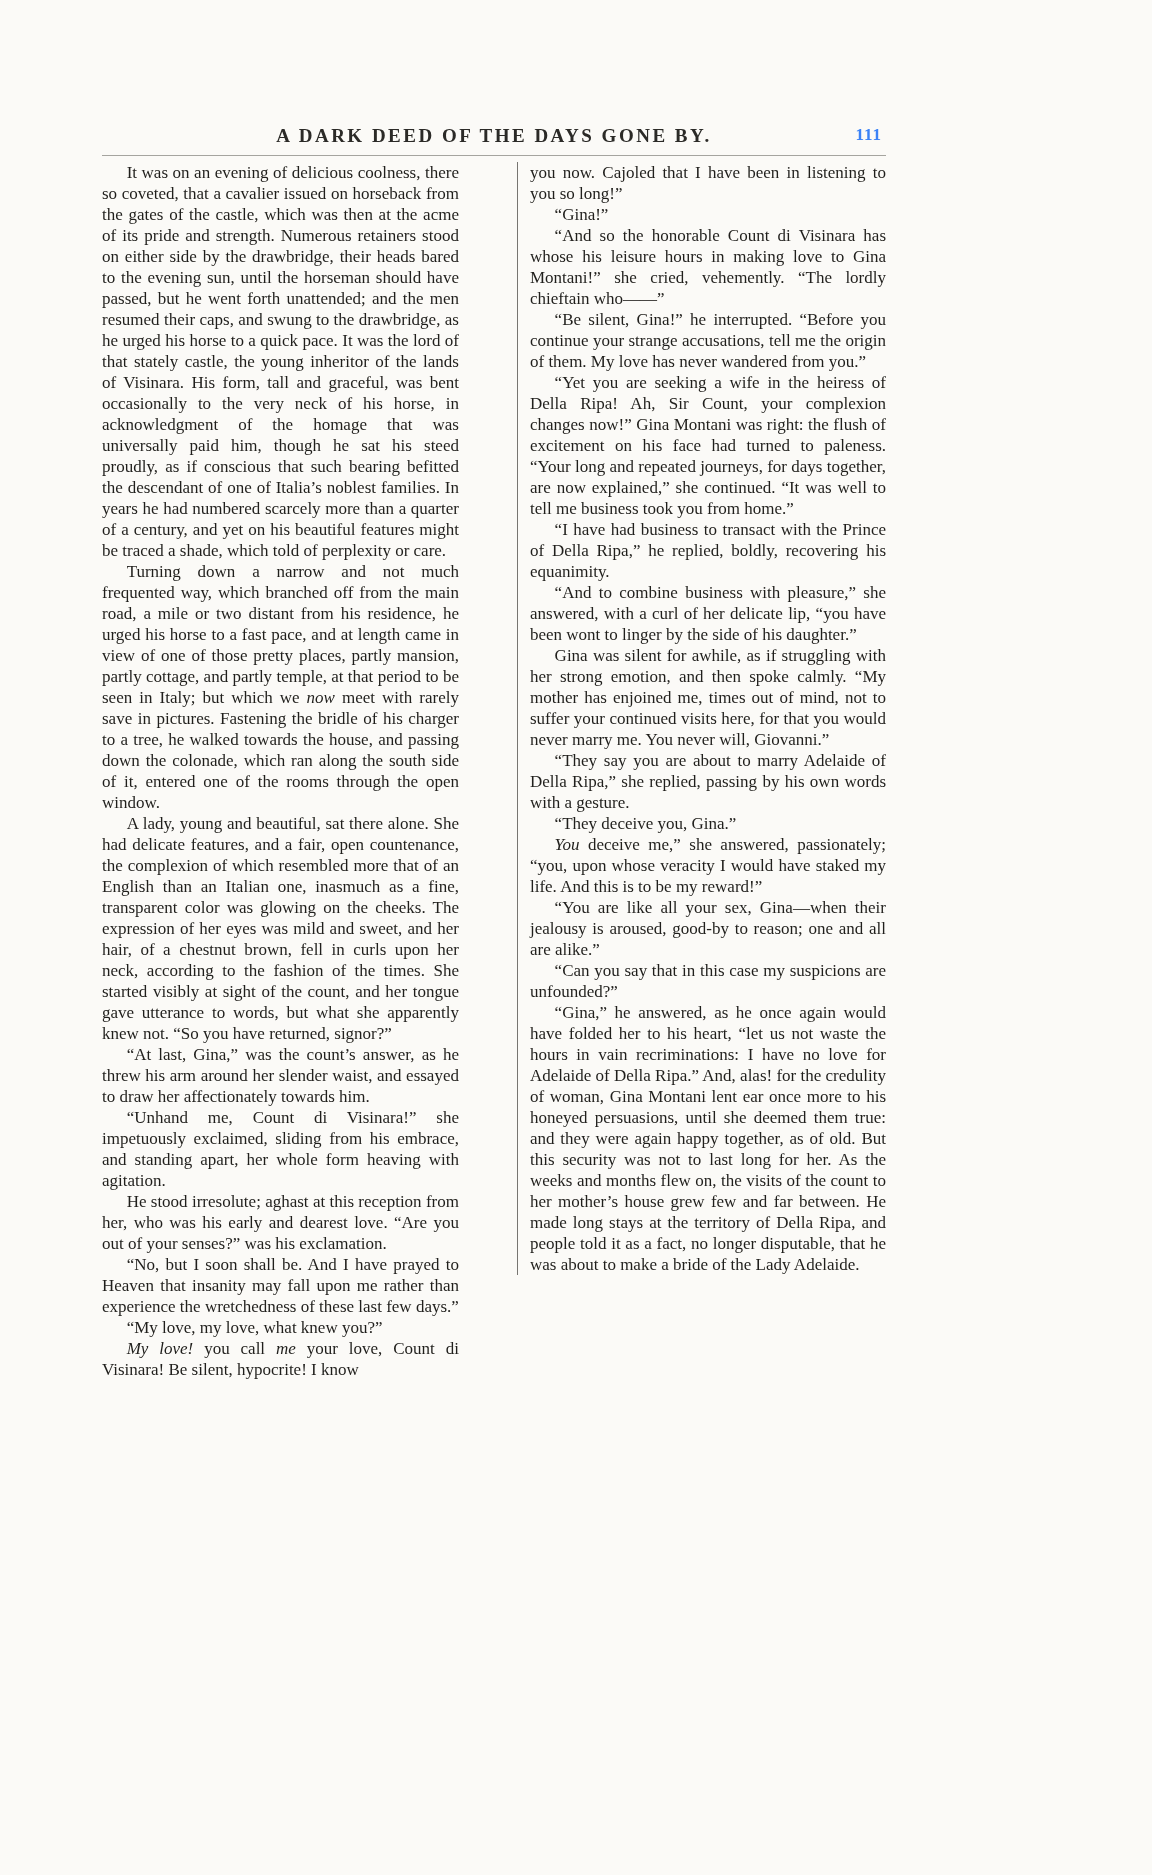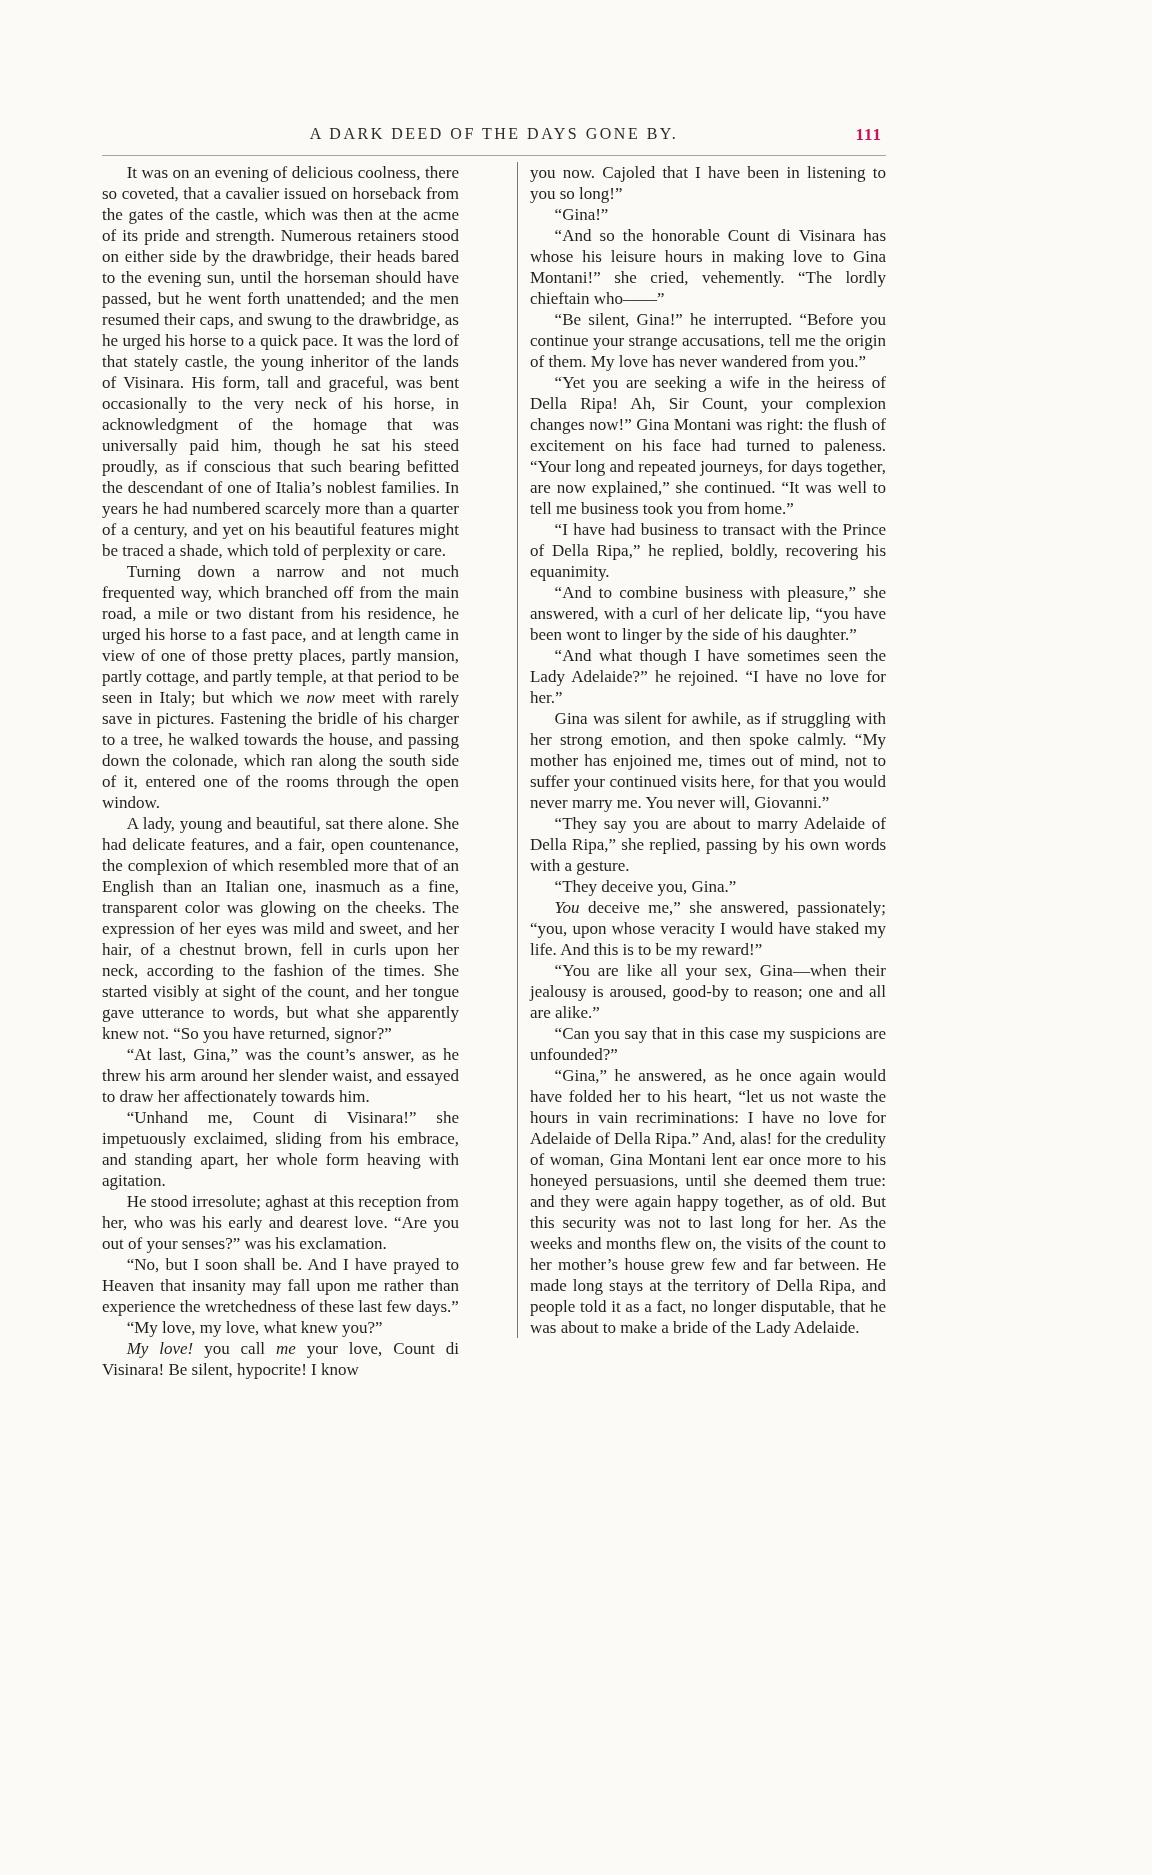--- a/index.html
+++ b/index.html
@@ -24,35 +24,35 @@
     width: 784px;
   }
   .page-header {
     position: relative;
     height: 36px;
     border-bottom: 1px solid rgba(95, 92, 88, 0.55);
   }
   .page-title {
     display: block;
     text-align: center;
-    font-size: 16px;
-    font-weight: 400;
+    font-size: 19px;
+    font-weight: 700;
     letter-spacing: 2.5px;
     color: #2b2a27;
     padding-top: 5px;
     white-space: nowrap;
   }
   .page-number {
     position: absolute;
     right: 4px;
     top: 5px;
     font-size: 17px;
     font-weight: 700;
     letter-spacing: 1px;
-    color: #be185d;
+    color: #3b82f6;
     text-align: center;
   }
   .columns {
     display: flex;
     margin-top: 6px;
     align-items: flex-start;
   }
   .column {
     flex: 1 1 50%;
     text-align: justify;
@@ -90,21 +90,20 @@
           <p class="para"><em>My love!</em><span> you call </span><em>me</em><span> your love, Count di Visinara! Be silent, hypocrite! I know</span></p>
         </div>
       <div class="column right">
           <p class="para no-indent"><span>you now. Cajoled that I have been in listening to you so long!”</span></p>
           <p class="para"><span>“Gina!”</span></p>
           <p class="para"><span>“And so the honorable Count di Visinara has whose his leisure hours in making love to Gina Montani!” she cried, vehemently. “The lordly chieftain who——”</span></p>
           <p class="para"><span>“Be silent, Gina!” he interrupted. “Before you continue your strange accusations, tell me the origin of them. My love has never wandered from you.”</span></p>
           <p class="para"><span>“Yet you are seeking a wife in the heiress of Della Ripa! Ah, Sir Count, your complexion changes now!” Gina Montani was right: the flush of excitement on his face had turned to paleness. “Your long and repeated journeys, for days together, are now explained,” she continued. “It was well to tell me business took you from home.”</span></p>
           <p class="para"><span>“I have had business to transact with the Prince of Della Ripa,” he replied, boldly, recovering his equanimity.</span></p>
           <p class="para"><span>“And to combine business with pleasure,” she answered, with a curl of her delicate lip, “you have been wont to linger by the side of his daughter.”</span></p>
-          <p class="para"><span>“And what though I have sometimes seen the Lady Adelaide?” he rejoined. “I have no love for her.”</span></p>
           <p class="para"><span>Gina was silent for awhile, as if struggling with her strong emotion, and then spoke calmly. “My mother has enjoined me, times out of mind, not to suffer your continued visits here, for that you would never marry me. You never will, Giovanni.”</span></p>
           <p class="para"><span>“They say you are about to marry Adelaide of Della Ripa,” she replied, passing by his own words with a gesture.</span></p>
           <p class="para"><span>“They deceive you, Gina.”</span></p>
           <p class="para"><em>You</em><span> deceive me,” she answered, passionately; “you, upon whose veracity I would have staked my life. And this is to be my reward!”</span></p>
           <p class="para"><span>“You are like all your sex, Gina—when their jealousy is aroused, good-by to reason; one and all are alike.”</span></p>
           <p class="para"><span>“Can you say that in this case my suspicions are unfounded?”</span></p>
           <p class="para"><span>“Gina,” he answered, as he once again would have folded her to his heart, “let us not waste the hours in vain recriminations: I have no love for Adelaide of Della Ripa.” And, alas! for the credulity of woman, Gina Montani lent ear once more to his honeyed persuasions, until she deemed them true: and they were again happy together, as of old. But this security was not to last long for her. As the weeks and months flew on, the visits of the count to her mother’s house grew few and far between. He made long stays at the territory of Della Ripa, and people told it as a fact, no longer disputable, that he was about to make a bride of the Lady Adelaide.</span></p>
         </div>
     </div>
 

